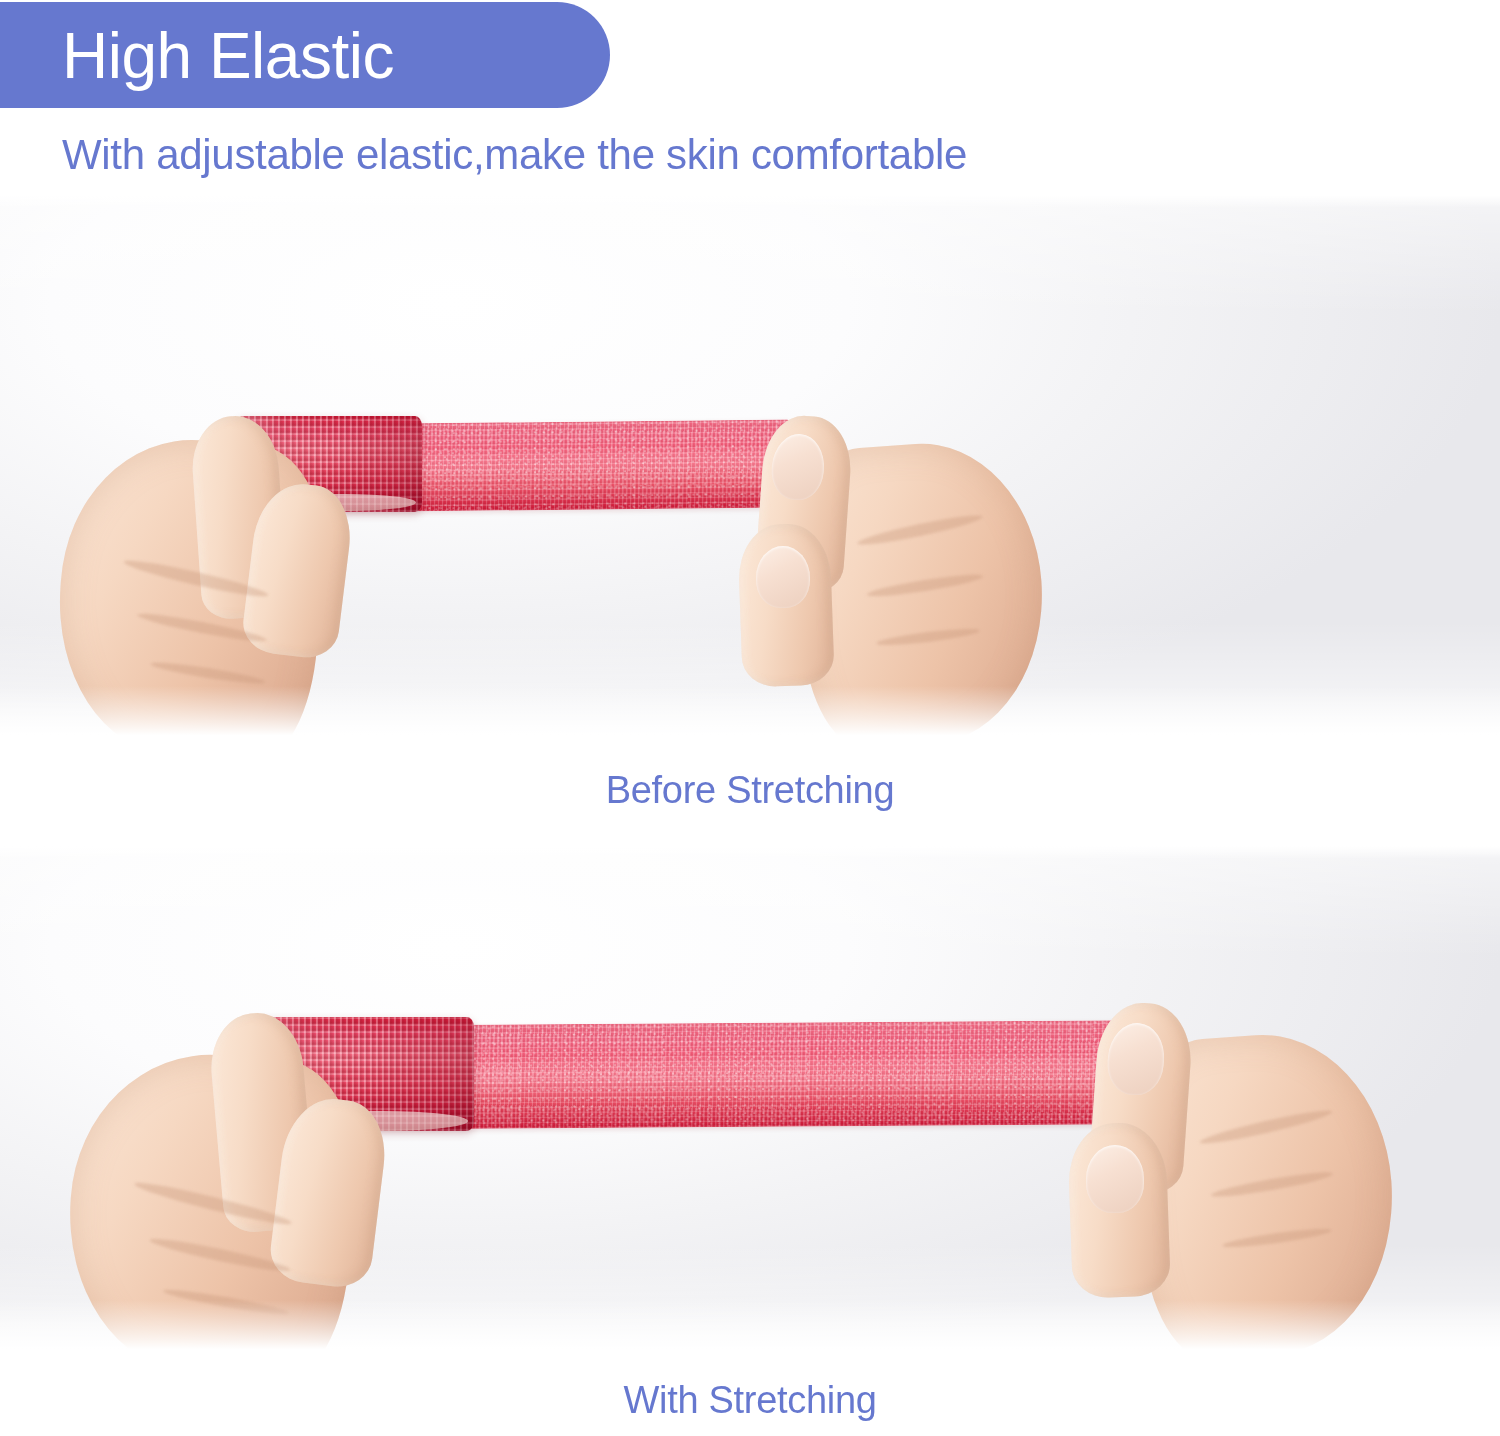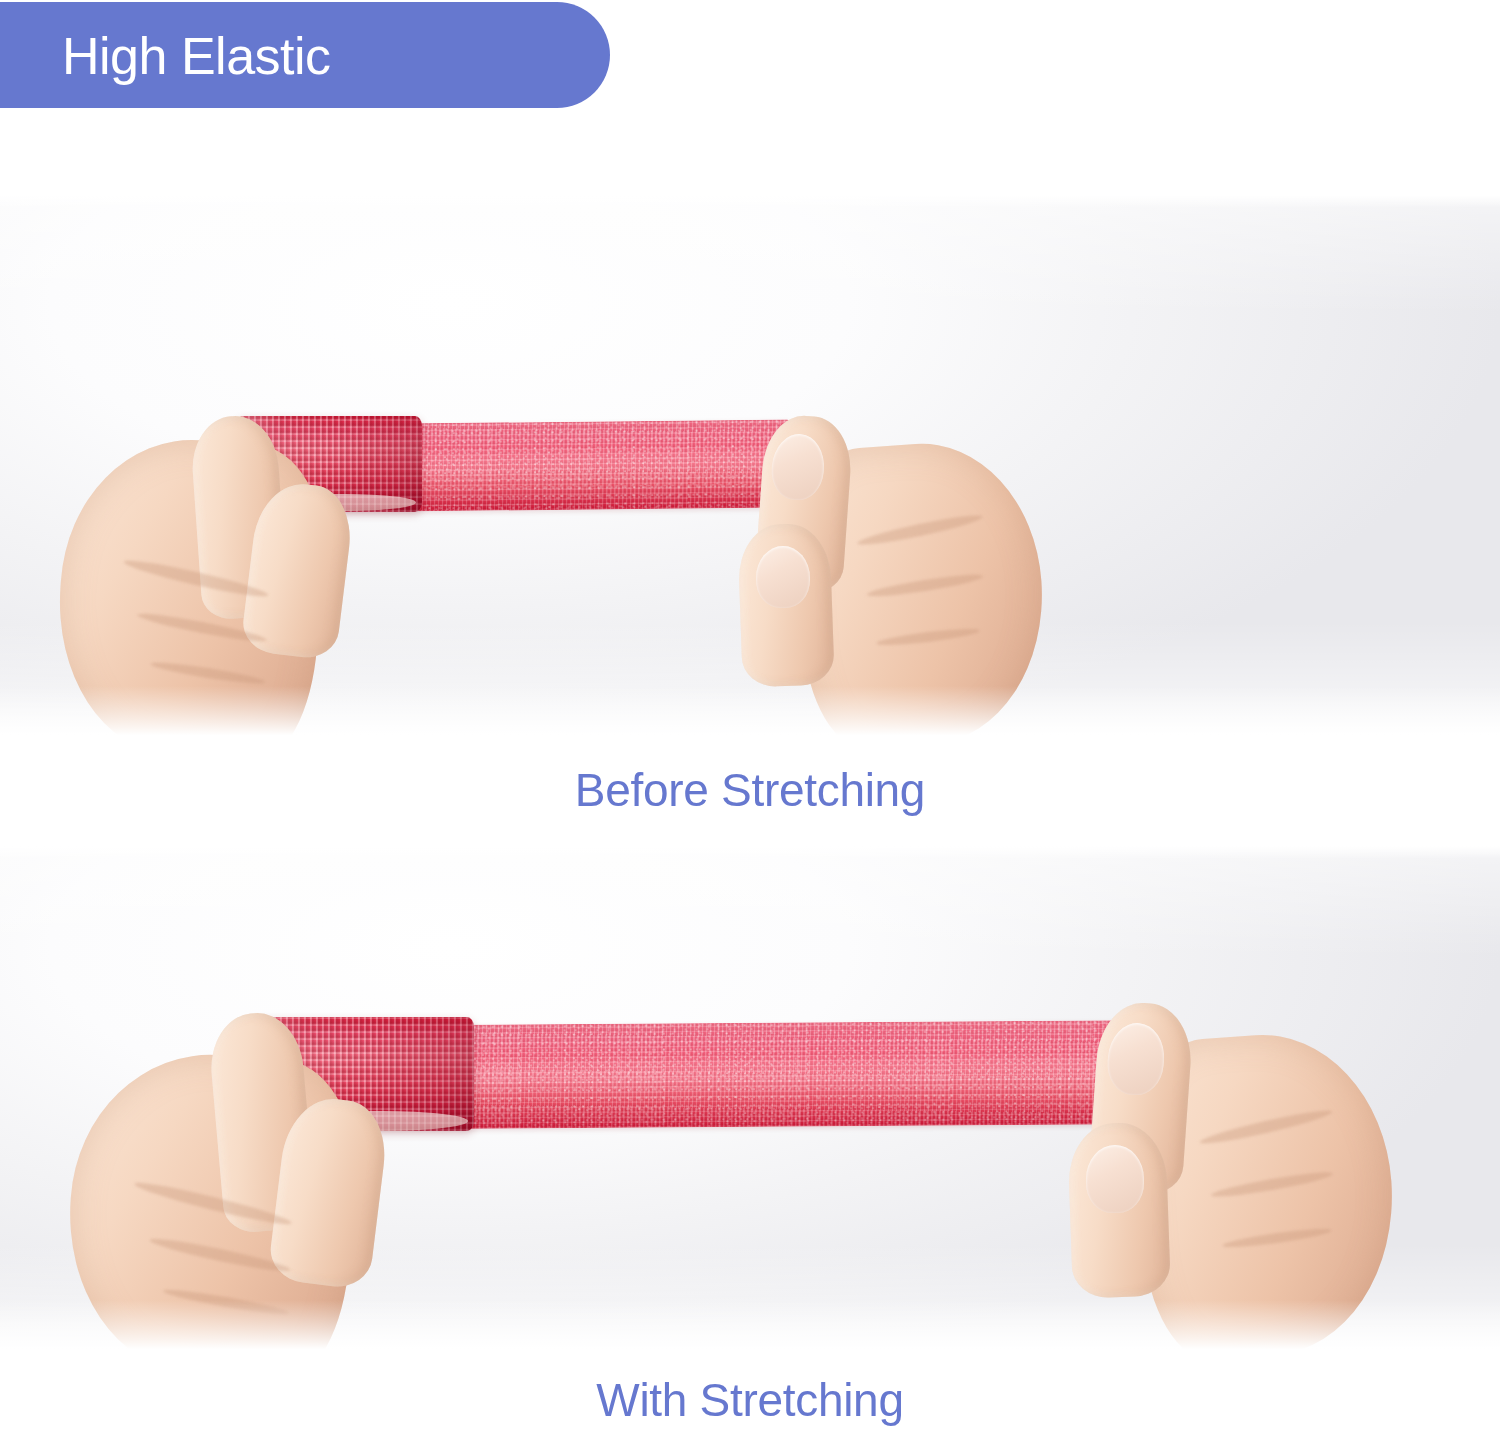--- a/index.html
+++ b/index.html
@@ -30,21 +30,21 @@
     width: 610px;
     height: 106px;
     background: #6678cf;
     border-top-right-radius: 53px;
     border-bottom-right-radius: 53px;
   }
   #title-text {
     position: absolute;
     left: 62px;
     top: 6px;
-    font-size: 52px;
+    font-size: 64px;
     line-height: 96px;
     color: #ffffff;
     font-weight: 400;
     letter-spacing: -0.5px;
     white-space: nowrap;
   }
   #subtitle-text {
     position: absolute;
     left: 62px;
     top: 129px;
@@ -182,38 +182,39 @@
     filter: blur(1.4px);
   }
 
   
   .caption {
     position: absolute;
     left: 0;
     width: 1500px;
     text-align: center;
     color: #6678cf;
-    font-size: 46px;
+    font-size: 38px;
     line-height: 56px;
     font-weight: 400;
     letter-spacing: -0.3px;
     background: #ffffff;
   }
   #caption-before { top: 762px; }
   #caption-after  { top: 1372px; }
 </style>
 </head>
 <body>
 
 <div id="header-area">
 
   <div id="title-banner">
     <div id="title-text">High Elastic</div>
   </div>
 
+  <div id="subtitle-text">With adjustable elastic,make the skin comfortable</div>
 </div>
 
 <div class="photo-panel" id="photo-panel-before">
 
   <div class="photo-bg"></div>
 
   <div class="strip" style="left:300px; top:228px; width:490px; height:88px;
               transform: rotate(-0.6deg); border-radius:3px;"></div>
 
   <div class="roll" style="left:236px; top:222px; width:186px; height:96px;"></div>

